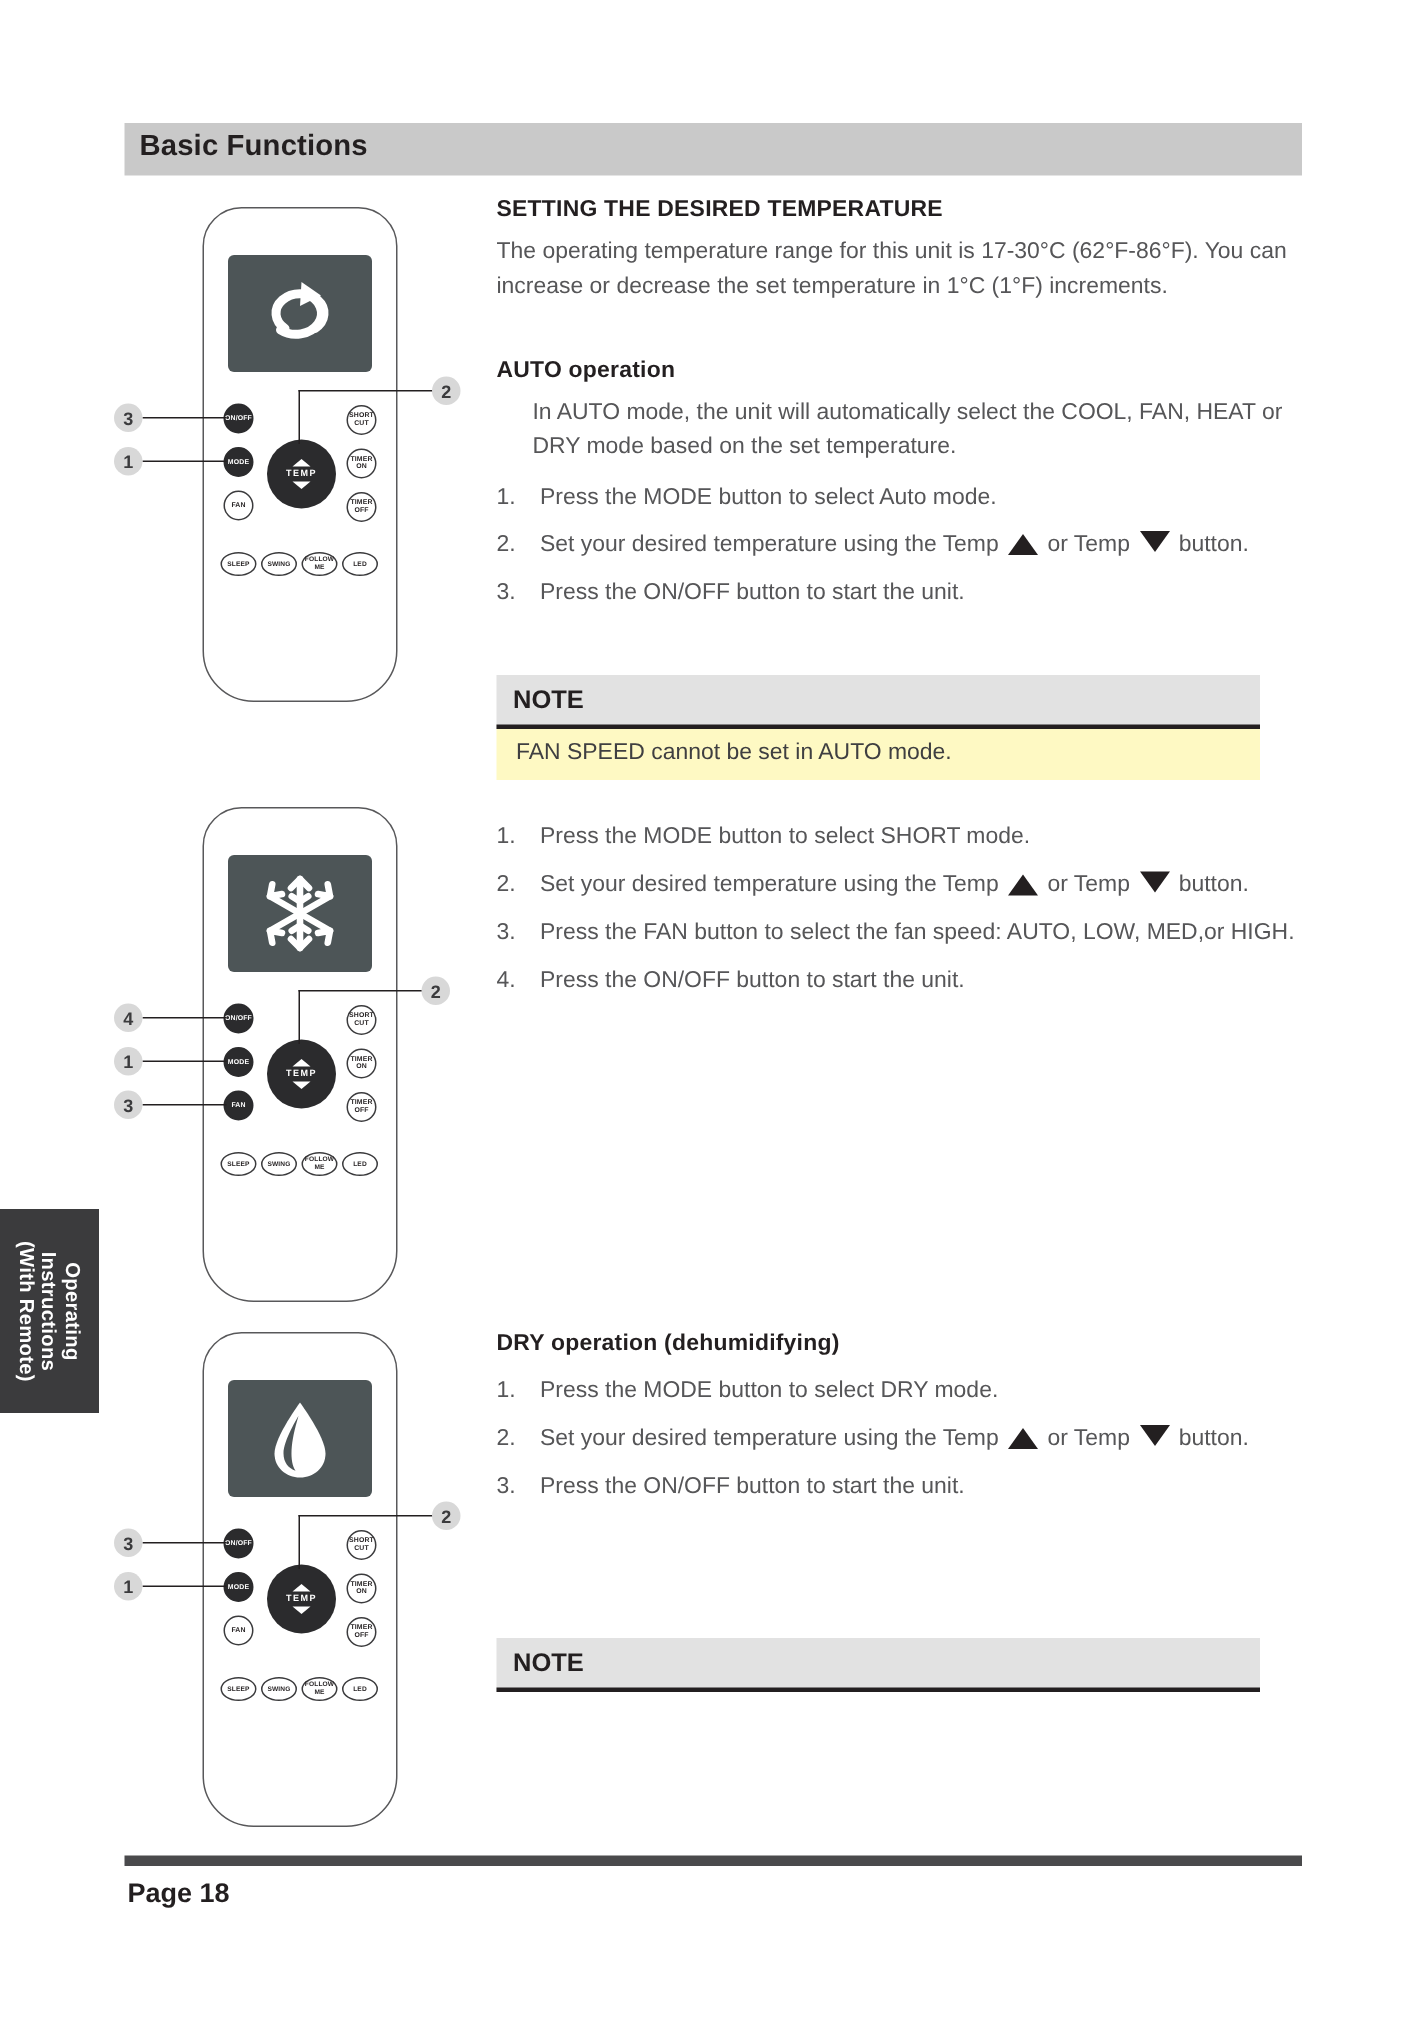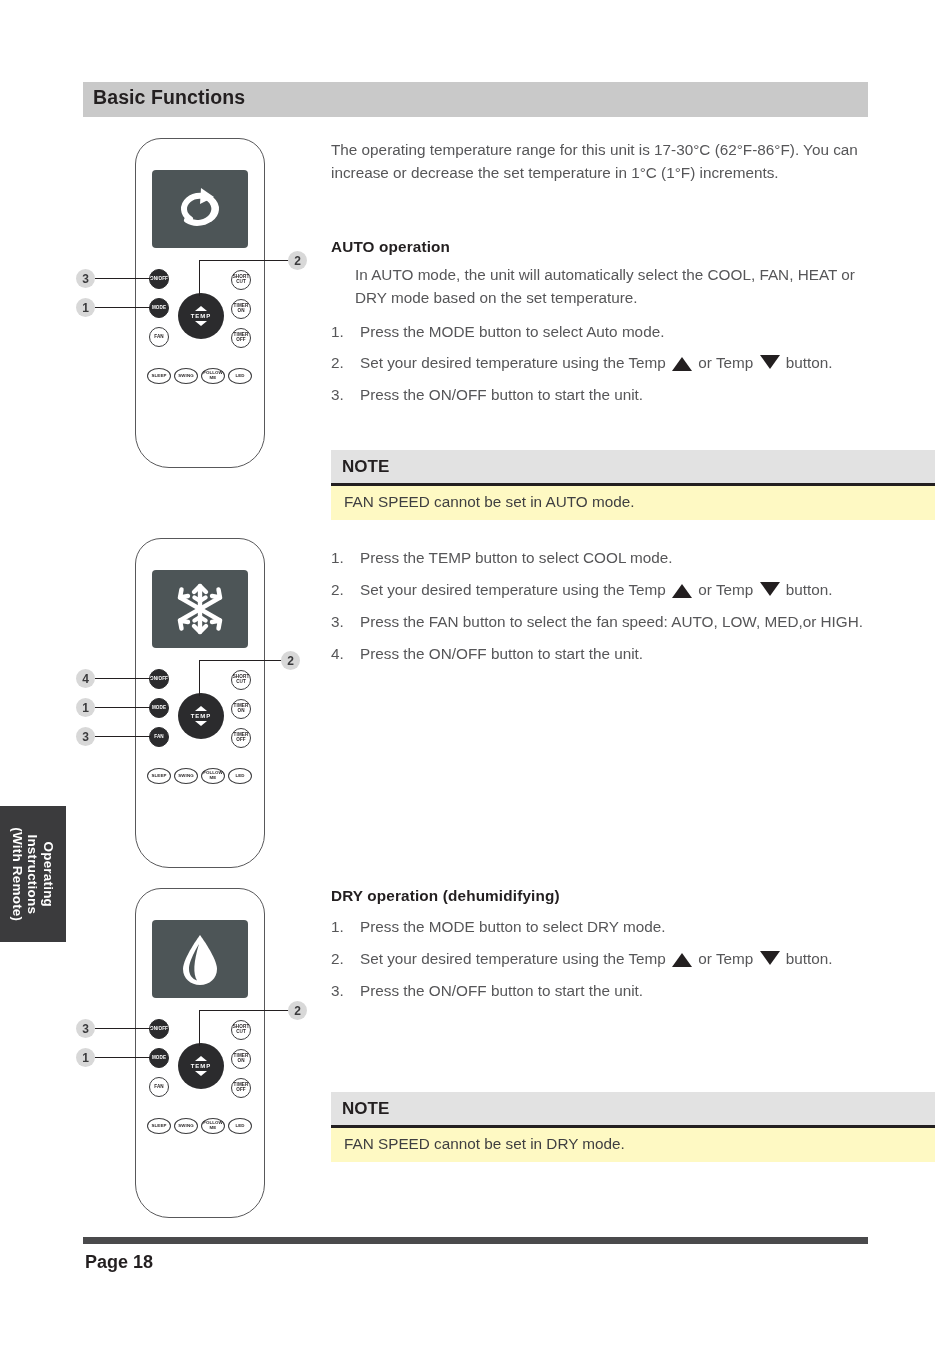--- a/index.html
+++ b/index.html
@@ -53,21 +53,21 @@
     margin-bottom:9px;
   }
   ol.steps li .num{position:absolute;left:0;top:0;}
   .tri-up,.tri-dn{
     display:inline-block;width:0;height:0;vertical-align:-3px;
     margin:0 2px;
   }
   .tri-up{border-left:10px solid transparent;border-right:10px solid transparent;border-bottom:14px solid #231f20;}
   .tri-dn{border-left:10px solid transparent;border-right:10px solid transparent;border-top:14px solid #231f20;vertical-align:-1px;}
   
-  .note{width:604px;text-align:center;}
+  .note{width:509px;text-align:center;}
   .note-head{
     background:#e2e2e2;height:33px;
     border-bottom:3px solid #231f20;
     display:flex;align-items:center;
   }
   .note-head span{font-size:17px;font-weight:bold;color:#231f20;padding-left:11px;}
   .note-body{
     background:#fef9c3;min-height:32px;display:flex;align-items:center;
   }
   .note-body span{font-size:15.3px;color:#3f3f41;padding:7px 11px 9px 13px;}
@@ -272,20 +272,21 @@
   <div class="lead" style="left:-40px;top:140px;width:56px;"></div>
   <div class="lead" style="left:-40px;top:169px;width:56px;"></div>
   <div class="lead-v" style="left:64px;top:122px;height:36px;"></div>
   <div class="lead" style="left:64px;top:122px;width:90px;"></div>
   <div class="callout" style="left:-59px;top:131px;">3</div>
   <div class="callout" style="left:-59px;top:160px;">1</div>
   <div class="callout" style="left:153px;top:113px;">2</div>
 </div>
 
 <div class="col" style="top:131px;">
+  <div class="h-bold">SETTING THE DESIRED TEMPERATURE</div>
   <div class="para" style="margin-top:7px;">The operating temperature range for this unit is 17-30°C (62°F-86°F). You can increase or decrease the set temperature in 1°C (1°F) increments.</div>
 </div>
 
 <div class="col" style="top:238px;">
   <div class="h-bold">AUTO operation</div>
   <div class="para" style="margin-top:7px;margin-left:24px;">In AUTO mode, the unit will automatically select the COOL, FAN, HEAT or DRY mode based on the set temperature.</div>
   <ol class="steps" style="margin-top:11px;">
     <li>
       <span class="num">1.</span>
       <span>Press the MODE button to select Auto mode.</span>
@@ -311,21 +312,21 @@
   </div>
   <div class="note-body">
     <span>FAN SPEED cannot be set in AUTO mode.</span>
   </div>
 </div>
 
 <div class="col" style="top:536px;">
   <ol class="steps" style="margin-top:11px;">
     <li>
       <span class="num">1.</span>
-      <span>Press the TEMP button to select COOL mode.</span>
+      <span>Press the MODE button to select SHORT mode.</span>
     </li>
     <li>
       <span class="num">2.</span>
       <span>Set your desired temperature using the Temp</span>
       <span class="tri-up"></span>
       <span>or Temp</span>
       <span class="tri-dn"></span>
       <span>button.</span>
     </li>
     <li>
@@ -358,19 +359,16 @@
       <span class="num">3.</span>
       <span>Press the ON/OFF button to start the unit.</span>
     </li>
   </ol>
 </div>
 
 <div class="note" style="position:absolute;left:331px;top:1092px;">
   <div class="note-head">
     <span>NOTE</span>
   </div>
-  <div class="note-body">
-    <span>FAN SPEED cannot be set in DRY mode.</span>
-  </div>
 </div>
 
 <div class="footer-rule"></div>
 <div class="footer-page">Page 18</div>
 
 </body></html>

